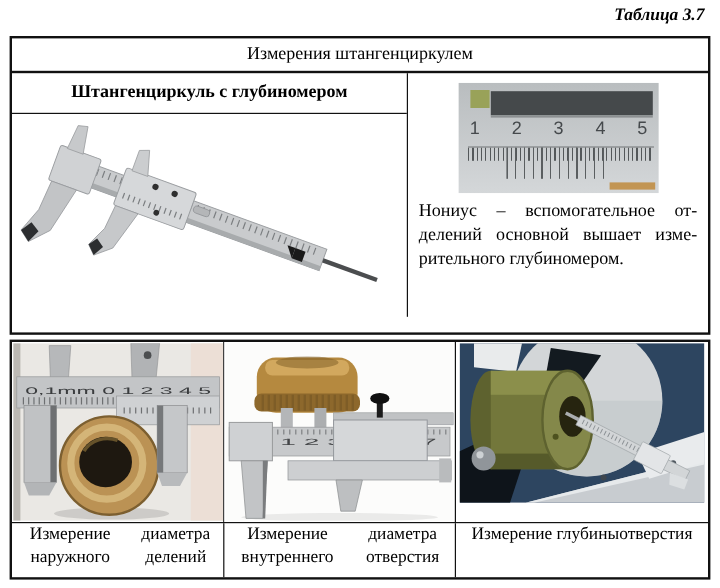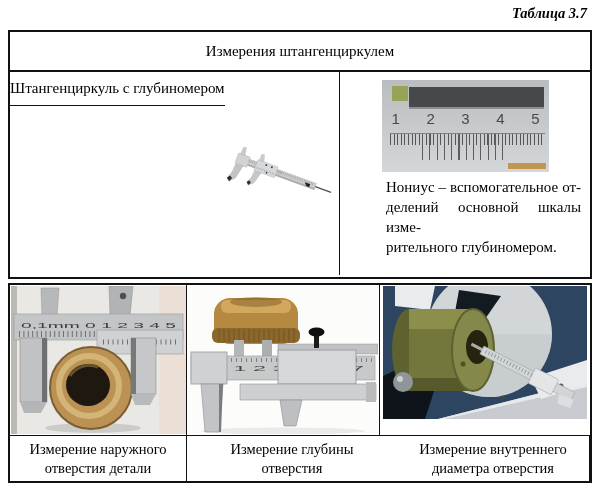--- a/index.html
+++ b/index.html
@@ -5,25 +5,25 @@
   html,body{margin:0;padding:0;}
   body{width:600px;height:490px;background:#ffffff;position:relative;
        font-family:"Liberation Serif",serif;color:#000;overflow:hidden;}
 
   .table-label{position:absolute;top:5px;right:13px;font-style:italic;font-weight:700;
                font-size:14.5px;}
 
   
   #table1{position:absolute;left:8px;top:30px;width:584px;height:249px;
           border:2px solid #111;box-sizing:border-box;background:#fff;}
-  .t1-title-row{height:40px;border-bottom:2px solid #111;box-sizing:border-box;
+  .t1-title-row{height:29px;border-bottom:2px solid #111;box-sizing:border-box;
                 display:flex;align-items:center;justify-content:center;font-size:15px;}
   .t1-body{display:flex;height:203px;}
   .t1-left{width:330px;border-right:1px solid #111;box-sizing:border-box;
-           display:flex;}
+           display:flex;flex-direction:column;font-weight:bold;}
   .t1-left-header{height:34px;border-bottom:1px solid #111;box-sizing:border-box;
                   display:flex;align-items:center;justify-content:center;font-size:15px;}
   .t1-left-photo{flex:1;display:flex;align-items:center;justify-content:center;overflow:hidden;}
   .t1-right{flex:1;overflow:hidden;}
 
   
   .vernier-photo{width:167px;height:92px;margin:8px auto 0;position:relative;overflow:hidden;}
   .v-grad{position:absolute;inset:0;background:linear-gradient(#b9bdbf,#d4d7d9);}
   .v-bar{position:absolute;left:27px;right:5px;top:7px;height:20px;background:#45494b;}
   .v-bar-edge{position:absolute;left:27px;right:5px;top:27px;height:2px;background:#8b8f91;}
@@ -31,35 +31,35 @@
   .v-nums{position:absolute;left:10px;right:9px;top:30px;display:flex;
           justify-content:space-between;font-family:"Liberation Sans",sans-serif;
           font-size:15px;color:#45494c;}
   .v-ticks{position:absolute;left:8px;right:4px;top:53px;height:11px;border-top:1px solid #7e8284;
            background:repeating-linear-gradient(to right,#54585a 0 1px,rgba(0,0,0,0) 1px 3.6px);}
   .v-ticks-long{position:absolute;left:40px;width:88px;top:54px;height:26px;
            background:repeating-linear-gradient(to right,#5a5e60 0 1px,rgba(0,0,0,0) 1px 7.3px);}
   .v-mark{position:absolute;right:3px;bottom:3px;width:38px;height:6px;background:#c08a3c;opacity:.85;}
 
   .nonius{margin:5px 9px 0;font-size:15px;line-height:20px;}
-  .jl{text-align:justify;text-align-last:justify;margin-left:37px;}
+  .jl{text-align:justify;text-align-last:justify;}
   .jl-last{text-align-last:left;}
 
   
   #table2{position:absolute;left:8px;top:283px;width:584px;height:200px;
           border:2px solid #111;box-sizing:border-box;background:#fff;
           display:flex;flex-direction:column;}
   .t2-images{height:151px;border-bottom:1px solid #111;box-sizing:border-box;display:flex;}
   .imgcell{box-sizing:border-box;overflow:hidden;display:flex;
            justify-content:center;align-items:flex-start;padding-top:1px;background:#fff;}
   .ic1{width:177px;border-right:1px solid #111;}
   .ic2{width:193px;border-right:1px solid #111;}
   .ic3{flex:1;}
   .t2-caps{flex:1;display:flex;}
-  .capcell{box-sizing:border-box;display:flex;flex-direction:column;justify-content:center;
+  .capcell{box-sizing:border-box;display:flex;flex-direction:row;justify-content:center;
            text-align:center;font-size:14.5px;line-height:19px;}
   .cc1{width:177px;border-right:1px solid #111;}
   .cc2{width:193px;border-right:1px solid #111;}
   .cc3{flex:1;}
   .svgtxt{font-family:"Liberation Sans",sans-serif;}
 </style>
 </head>
 <body>
 
 <div class="table-label">Таблица 3.7</div>
@@ -113,21 +113,21 @@
           <span>3</span>
           <span>4</span>
           <span>5</span>
         </div>
         <div class="v-ticks"></div>
         <div class="v-ticks-long"></div>
         <div class="v-mark"></div>
       </div>
       <div class="nonius">
         <div class="jl">Нониус – вспомогательное от-</div>
-        <div class="jl">делений основной шкалы изме-</div>
+        <div class="jl">делений основной вышает изме-</div>
         <div class="jl jl-last">рительного глубиномером.</div>
       </div>
     </div>
   </div>
 </div>
 
 <div id="table2">
   <div class="t2-images">
 
     <div class="imgcell ic1">
@@ -215,24 +215,24 @@
           <rect x="64" y="-8" width="26" height="17" rx="1" fill="#e3e5e7" stroke="#9aa0a4" stroke-width="0.5"></rect>
           <polygon points="96,5 112,3 113,12 100,14" fill="#dcdfe1"></polygon>
         </g>
       </svg>
     </div>
   </div>
 
   <div class="t2-caps">
     <div class="capcell cc1">
       <div>Измерение наружного</div>
-      <div>отверстия детали</div>
+      <div>диаметра делений</div>
+    </div>
+    <div class="capcell cc2">
+      <div>Измерение внутреннего</div>
+      <div>диаметра отверстия</div>
     </div>
     <div class="capcell cc3">
       <div>Измерение глубины</div>
       <div>отверстия</div>
     </div>
-    <div class="capcell cc2">
-      <div>Измерение внутреннего</div>
-      <div>диаметра отверстия</div>
-    </div>
   </div>
 </div>
 
 </body></html>

